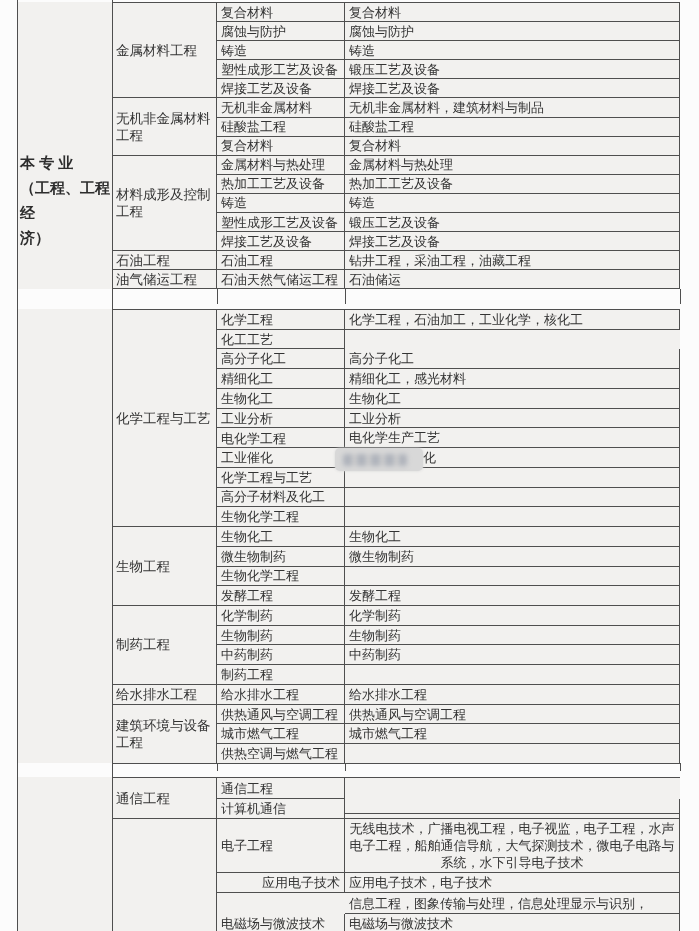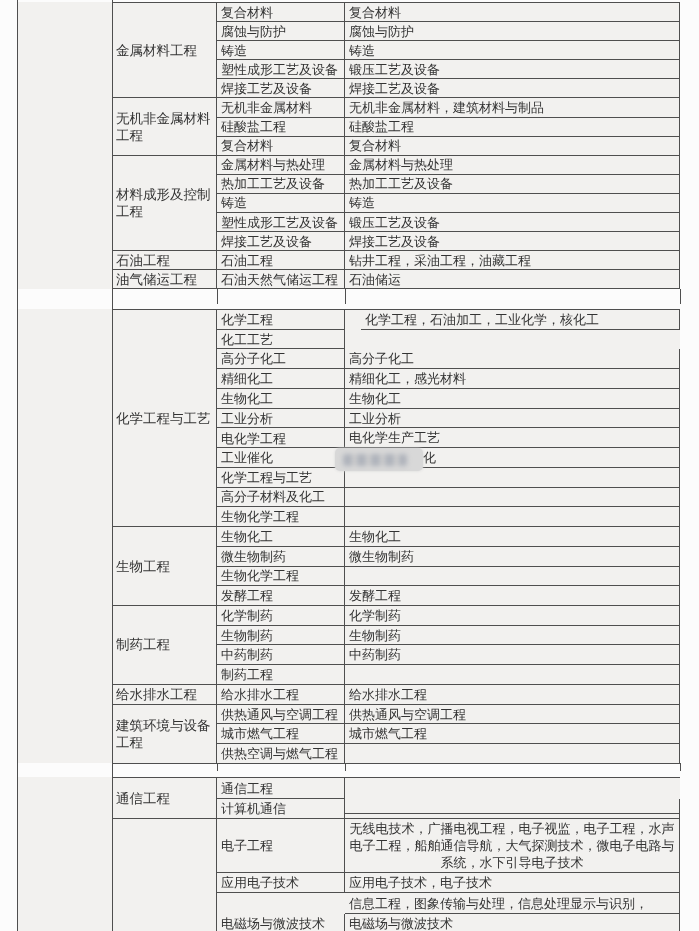--- a/index.html
+++ b/index.html
@@ -56,20 +56,25 @@
   <div class="vl" style="left:17px;"></div>
   <div class="vl" style="left:112px;"></div>
 
   <div class="stub" style="left:217px;top:289px;height:15px;"></div>
   <div class="stub" style="left:345px;top:289px;height:15px;"></div>
   <div class="stub" style="left:680px;top:289px;height:15px;"></div>
   <div class="stub" style="left:217px;top:763px;height:8px;"></div>
   <div class="stub" style="left:345px;top:763px;height:8px;"></div>
   <div class="stub" style="left:680px;top:763px;height:8px;"></div>
 
+  <div class="rowhead">
+    <div>本 专 业</div>
+    <div>（工程、工程经</div>
+    <div>济）</div>
+  </div>
 
   <div class="tbl" style="top: 2px; grid-template-rows: 19.1px 19.1px 19.1px 19.1px 19.1px 19.1px 19.1px 19.1px 19.1px 19.1px 19.1px 19.1px 19.1px 19.1px 19.1px;">
       <div class="cell cat" style="grid-area: 1 / 1 / span 5;">
         <span>金属材料工程</span>
       </div>
       <div class="cell" style="grid-area: 1 / 2;">
         <span>复合材料</span>
       </div>
       <div class="cell eq" style="grid-area: 1 / 3;">
         <span>复合材料</span>
@@ -171,21 +176,21 @@
         <span>石油储运</span>
       </div>
     </div>
   <div class="tbl" style="top: 309px; grid-template-rows: 19.74px 19.74px 19.74px 19.74px 19.74px 19.74px 19.74px 19.74px 19.74px 19.74px 19.74px 19.74px 19.74px 19.74px 19.74px 19.74px 19.74px 19.74px 19.74px 19.74px 19.74px 19.74px 19.74px;">
       <div class="cell cat" style="grid-area: 1 / 1 / span 11;">
         <span>化学工程与工艺</span>
       </div>
       <div class="cell" style="grid-area: 1 / 2;">
         <span>化学工程</span>
       </div>
-      <div class="cell eq" style="grid-area: 1 / 3; margin-left: 16px;">
+      <div class="cell eq" style="grid-area: 1 / 3;">
         <span>化学工程，石油加工，工业化学，核化工</span>
       </div>
       <div class="cell" style="grid-area: 2 / 2;">
         <span>化工工艺</span>
       </div>
       <div class="cell" style="grid-area: 3 / 2;">
         <span>高分子化工</span>
       </div>
       <div class="cell eq" style="grid-area: 3 / 3;">
         <span>高分子化工</span>
@@ -341,21 +346,21 @@
       </div>
       <div class="cell cat cut" style="grid-area: 3 / 1 / span 4;">
         <span></span>
       </div>
       <div class="cell" style="grid-area: 3 / 2;">
         <span>电子工程</span>
       </div>
       <div class="cell eq" style="grid-area: 3 / 3; text-align: center;">
         <span>无线电技术，广播电视工程，电子视监，电子工程，水声电子工程，船舶通信导航，大气探测技术，微电子电路与系统，水下引导电子技术</span>
       </div>
-      <div class="cell" style="grid-area: 4 / 2;">
+      <div class="cell" style="grid-area: 4 / 2; text-align: right;">
         <span>应用电子技术</span>
       </div>
       <div class="cell eq" style="grid-area: 4 / 3;">
         <span>应用电子技术，电子技术</span>
       </div>
       <div class="cell eq" style="grid-area: 5 / 3;">
         <span>信息工程，图象传输与处理，信息处理显示与识别，</span>
       </div>
       <div class="cell cut" style="grid-area: 6 / 2;">
         <span>电磁场与微波技术</span>

